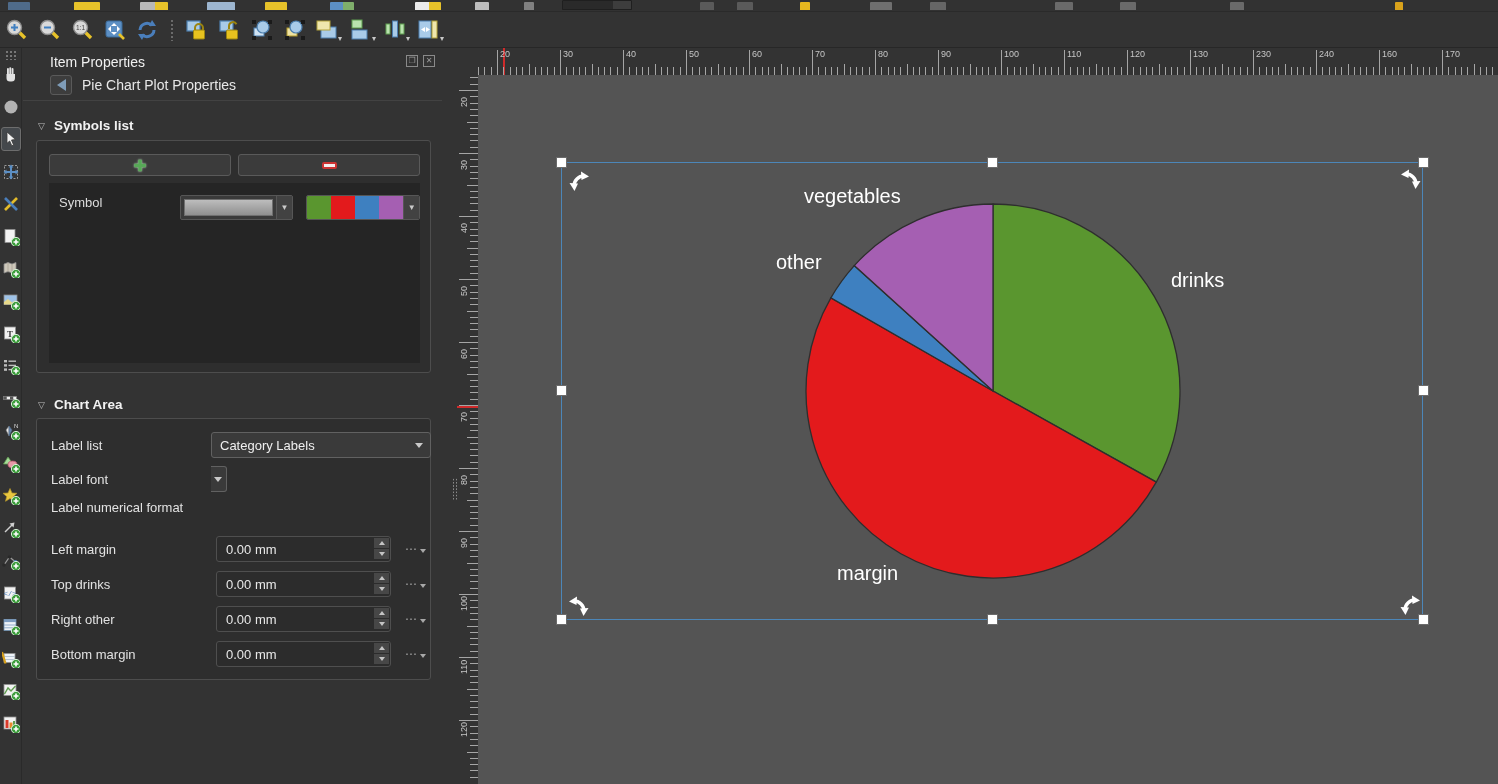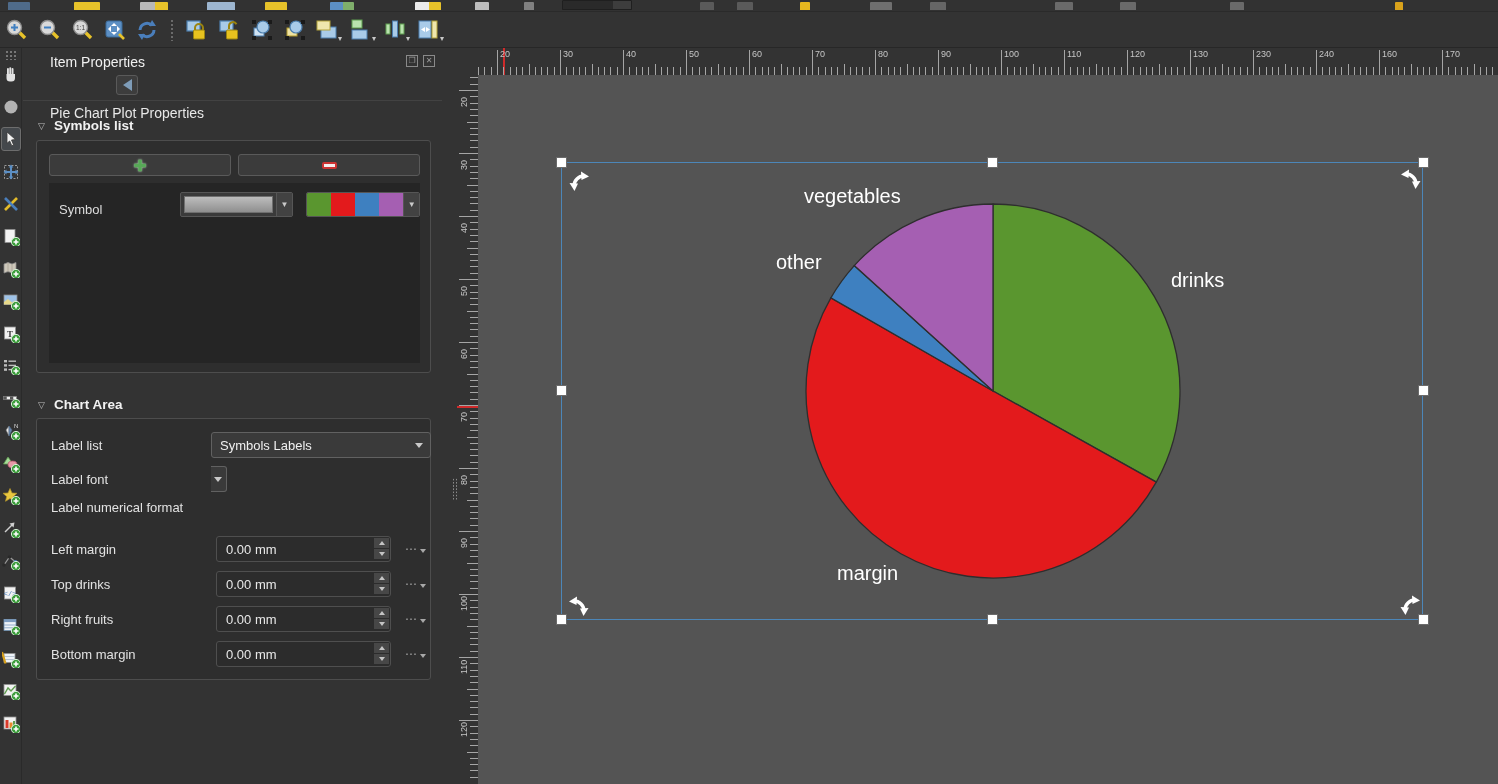--- a/index.html
+++ b/index.html
@@ -22,35 +22,35 @@
   
   .lefttb { position:absolute; left:0; top:48px; width:22px; height:736px; background:#333333; border-right:1px solid #2a2a2a; }
   .ltbtn { position:absolute; left:1px; width:20px; height:24px; display:flex; align-items:center; justify-content:center; border-radius:3px; }
   .ltbtn.active { background:#44484c; border:1px solid #6d6d6d; }
   .lgrip { position:absolute; left:5px; top:2px; width:12px; height:10px;
     background-image:radial-gradient(#777 1px, transparent 1px); background-size:4px 4px; }
   
   .panel { position:absolute; left:23px; top:48px; width:419px; height:736px; background:#333333; }
   .panel-title { position:absolute; left:27px; top:6px; font-size:14px; color:#f0f0f0; }
   .panel-winbtn { position:absolute; top:7px; width:12px; height:12px; border:1px solid #8a8a8a; color:#9a9a9a; font-size:8px; line-height:10px; text-align:center; }
-  .subhead { position:absolute; left:27px; top:27px; display:flex; align-items:center; gap:10px;flex-direction:column; }
+  .subhead { position:absolute; left:27px; top:27px; display:flex; align-items:center; gap:10px; }
   .backbtn { width:22px; height:20px; background:#3d3d3d; border:1px solid #5a5a5a; border-radius:3px; display:flex; align-items:center; justify-content:center; }
   .backbtn .tri { width:0; height:0; border-top:6px solid transparent; border-bottom:6px solid transparent; border-right:9px solid #7e9cb8; }
   .subtitle { font-size:14px; color:#e8e8e8; }
   .pdivider { position:absolute; left:0; top:52px; width:419px; height:1px; background:#424242; }
   .grouphead { position:absolute; left:15px; display:flex; align-items:center; gap:9px; }
   .grouphead .arr { color:#bdbdbd; font-size:9px; }
   .grouphead .gtitle { font-weight:bold; font-size:13.5px; color:#f2f2f2; }
   .groupbox { position:absolute; left:13px; width:395px; background:#2e2e2e; border:1px solid #4d4d4d; border-radius:3px; }
   .symbuttons { position:absolute; top:13px; left:12px; width:371px; display:flex; gap:7px; }
   .symbtn { flex:1; height:22px; background:#3b3b3b; border:1px solid #5a5a5a; border-radius:3px; display:flex; align-items:center; justify-content:center; }
   .plus-glyph { color:#57a857; font-size:15px; font-weight:bold; text-shadow:0 0 2px #cfe8cf; line-height:1; }
   .minus-glyph { width:15px; height:7px; background:#f5eded; border:2px solid #cc3333; border-radius:2px; }
   .symlist { position:absolute; left:12px; top:42px; width:371px; height:180px; background:#252525; }
-  .symrow { position:absolute; left:0; top:6px; width:100%; height:28px; display:flex; align-items:flex-end;gap:7px; }
+  .symrow { position:absolute; left:0; top:12px; width:100%; height:28px; display:flex; align-items:flex-start;gap:7px; }
   .symlabel { margin-left:10px; width:118px; color:#dddddd; }
   .swatchcombo { display:flex; height:25px; border:1px solid #565656; background:#3a3a3a; border-radius:2px; overflow:hidden; }
   .swatch-gray { width:92px; margin:3px; background:linear-gradient(#bdbdbd,#8f8f8f); border:1px solid #6f6f6f; }
   .combo-arrowsec { width:16px; border-left:1px solid #565656; background:#424242; display:flex; align-items:center; justify-content:center; color:#c9c9c9; font-size:8px; }
   .rampcombo { display:flex; height:25px; border:1px solid #565656; border-radius:2px; overflow:hidden; margin-left:6px; }
   .rampseg { width:25px; height:100%; }
   .rowline { position:absolute; left:14px; display:flex; align-items:center; width:380px; }
   .rowlabel { width:160px; color:#e2e2e2; }
   .combo { position:relative; height:26px; background:#3a3a3a; border:1px solid #616161; border-radius:3px; color:#efefef; display:flex; align-items:center; padding:0 8px; }
   .combo .car { position:absolute; right:7px; top:10px; width:0; height:0; border-left:4px solid transparent; border-right:4px solid transparent; border-top:5px solid #c9c9c9; }
@@ -428,21 +428,21 @@
   </div>
 
   <div class="grouphead" style="top:349px">
     <span class="arr">▽</span>
     <span class="gtitle">Chart Area</span>
   </div>
   <div class="groupbox" style="top:370px; height:262px">
     <div class="rowline" style="top:13px">
       <span class="rowlabel">Label list</span>
       <div class="combo" style="width:220px">
-        <span>Symbols Labels</span>
+        <span>Category Labels</span>
         <span class="car"></span>
       </div>
     </div>
     <div class="rowline" style="top:47px">
       <span class="rowlabel">Label font</span>
       <div class="combo" style="width:16px; padding:0; justify-content:center; border-left:none; border-radius:0 3px 3px 0">
         <span class="car" style="right:4px"></span>
       </div>
     </div>
     <div class="rowline" style="top:81px">
@@ -472,21 +472,21 @@
               <span class="spin-up"></span>
             </div>
             <div class="spinbtn">
               <span class="spin-dn"></span>
             </div>
           </div>
       </div>
       <div class="ddovr">⋯<span class="car"></span></div>
     </div>
     <div class="rowline" style="top:187px">
-      <span class="rowlabel" style="width:165px">Right fruits</span>
+      <span class="rowlabel" style="width:165px">Right other</span>
       <div class="spin">
         <span>0.00 mm</span>
         <div class="spinbtns">
             <div class="spinbtn">
               <span class="spin-up"></span>
             </div>
             <div class="spinbtn">
               <span class="spin-dn"></span>
             </div>
           </div>

